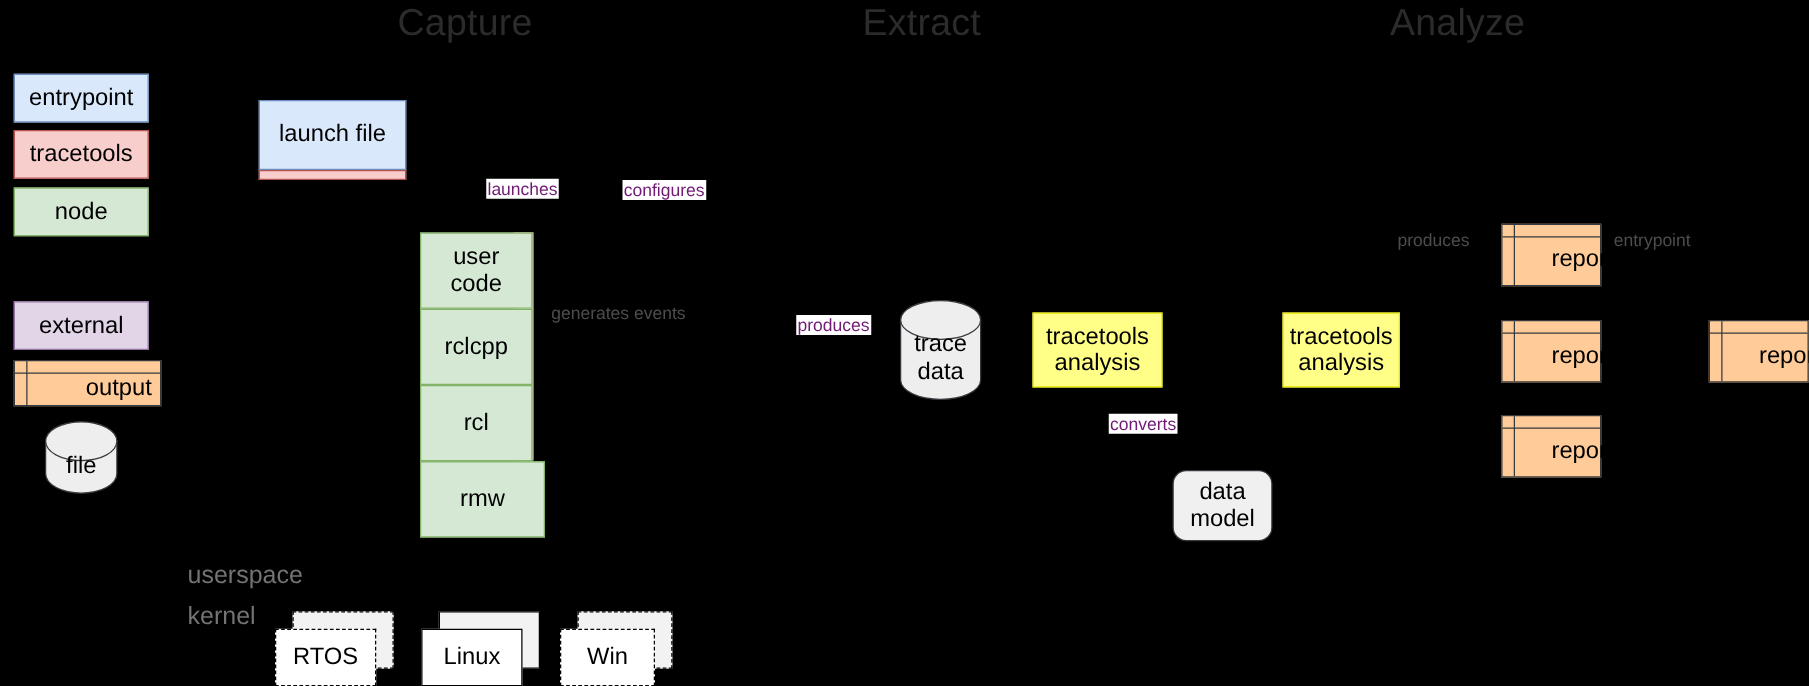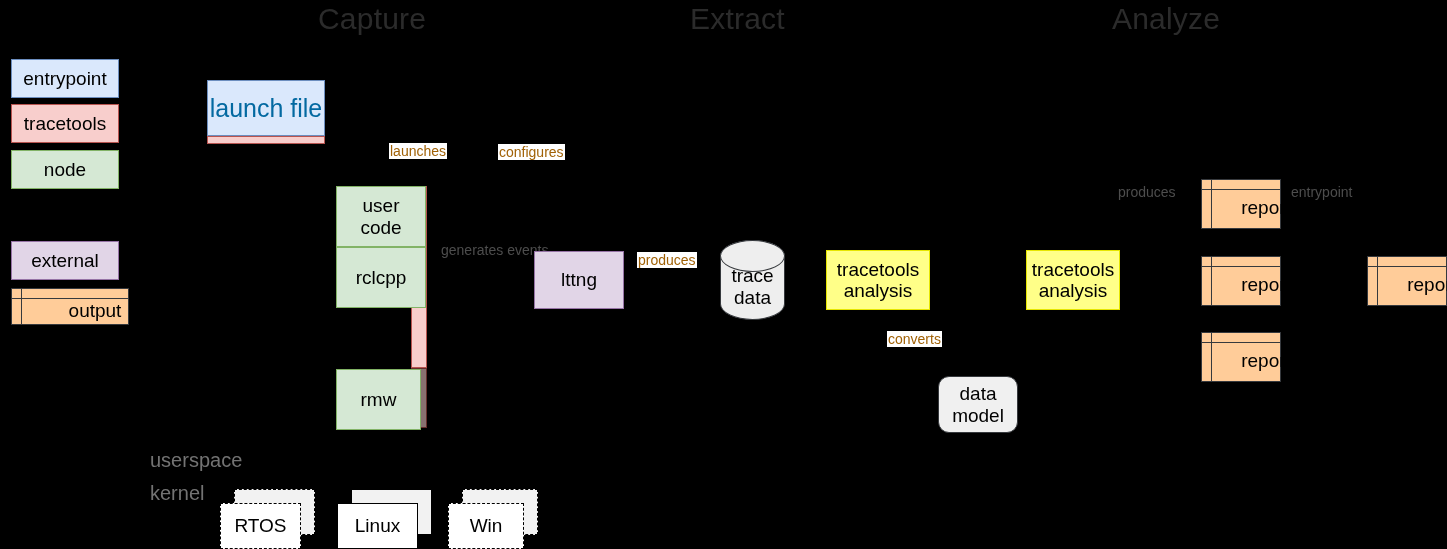--- a/index.html
+++ b/index.html
@@ -102,22 +102,22 @@
   .launch-file {
     position: absolute;
     background: #dae8fc;
     border: 1px solid #6c8ebf;
   }
   .launch-file .body {
     height: 100%;
     display: flex;
     align-items: center;
     justify-content: center;
-    font-size: 25px;
-    color: #0369a1;
+    font-size: 19px;
+    color: #000000;
   }
   .launch-strip {
     position: absolute;
     background: #f8cecc;
     border: 1px solid #b85450;
     left: -1px;
     right: -1px;
   }
 
   
@@ -212,21 +212,21 @@
     background: #000;
     z-index: 2;
   }
   .cube.dashed .front { border-style: dashed; }
   .cube.dashed .back  { border-style: dashed; }
 
   
   .edge-label {
     position: absolute;
     font-size: 14px;
-    color: #a16207;
+    color: #701a75;
     background: #ffffff;
     padding: 0 1px;
     white-space: nowrap;
   }
   .edge-label.plain {
     background: transparent;
     color: #4d4d4d;
     text-align: center;
     line-height: 1.25;
   }
@@ -256,50 +256,53 @@
       <span>node</span>
     </div>
   <div class="legend-box sw-external" style="top:241px;">
       <span>external</span>
     </div>
 
   <div class="doc" style="left:11px;top:288px;width:118px;height:37px;">
     <span>output</span>
   </div>
 
+  <div class="cyl" style="left:36px;top:337px;width:58px;height:58px;">
+    <span>file</span>
+  </div>
 
   <div class="launch-file" style="left:207px;top:80px;width:118px;height:56px;">
     <div class="body">
       <span>launch file</span>
     </div>
   </div>
   <div class="launch-strip" style="left:207px;top:136px;width:118px;height:8px;"></div>
 
   <div class="instr-strip" style="left:411px;top:186px;width:16px;height:182px;"></div>
   <div class="instr-strip faded" style="left:411px;top:368px;width:16px;height:60px;"></div>
 
   <div class="layer" style="left:336px;top:186px;width:90px;height:61px;">
     <span>user
 code</span>
   </div>
   <div class="layer" style="left:336px;top:247px;width:90px;height:61px;">
     <span>rclcpp</span>
   </div>
-  <div class="layer" style="left:336px;top:369px;width:85px;height:61px;">
+  <div class="layer" style="left:336px;top:308px;width:90px;height:61px;">
+    <span>rcl</span>
+  </div>
+  <div class="layer" style="left:336px;top:369px;width:100px;height:61px;">
     <span>rmw</span>
   </div>
 
   <div class="edge-label" style="left:389px;top:143px;">launches</div>
   <div class="edge-label" style="left:498px;top:144px;">configures</div>
   <div class="edge-label plain" style="left:440px;top:242px;width:80px;">generates
 events</div>
 
-  <div class="ext-box" style="left:534px;top:251px;width:90px;height:58px;">
-    <span>lttng</span>
-  </div>
 
   <div class="edge-label" style="left:637px;top:252px;">produces</div>
 
   <div class="cyl" style="left:720px;top:240px;width:65px;height:80px;">
     <span>trace
 data</span>
   </div>
 
   <div class="tool-box" style="left:826px;top:250px;width:104px;height:60px;">
     <span>tracetools

